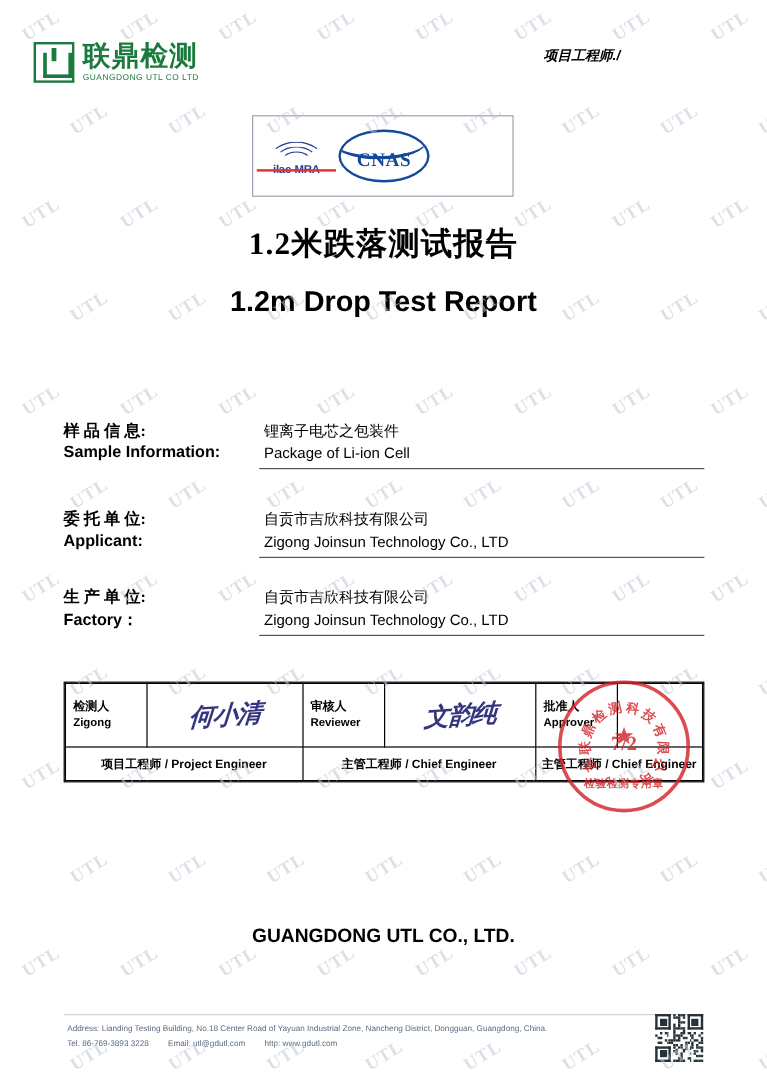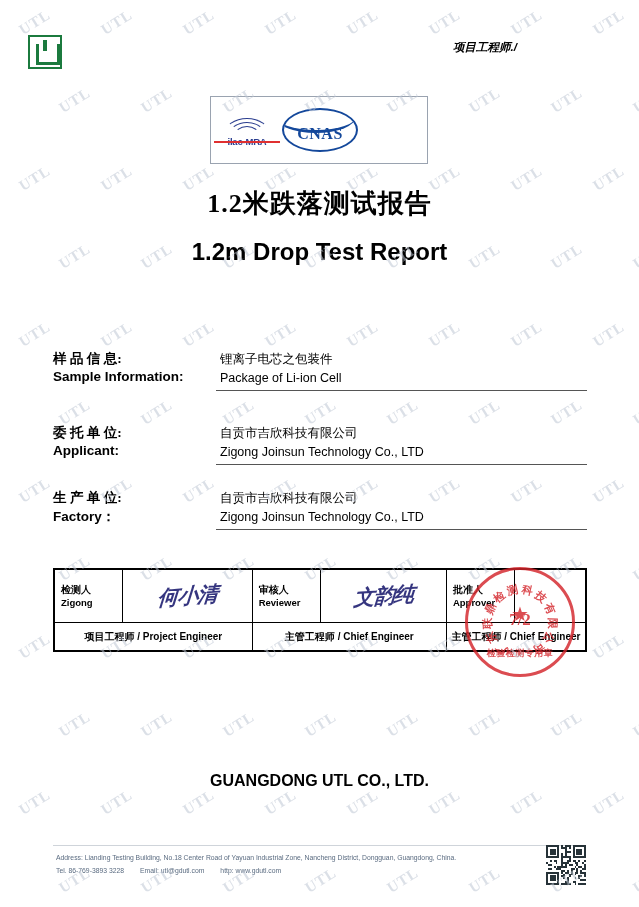--- a/index.html
+++ b/index.html
@@ -416,20 +416,24 @@
   }
 </style>
 </head>
 <body>
 
 <div id="page">
 
   <div id="header">
     <div id="logo-block">
       <div id="logo-mark"></div>
+      <div id="logo-text">
+        <div id="logo-cn">联鼎检测</div>
+        <div id="logo-en">GUANGDONG UTL CO LTD</div>
+      </div>
     </div>
     <div id="report-no-block">
       <div id="report-no-cn">项目工程师./</div>
     </div>
   </div>
 
   <div id="cnas-box">
     <div id="ilac">
       <div id="ilac-arcs">
           <i></i>

